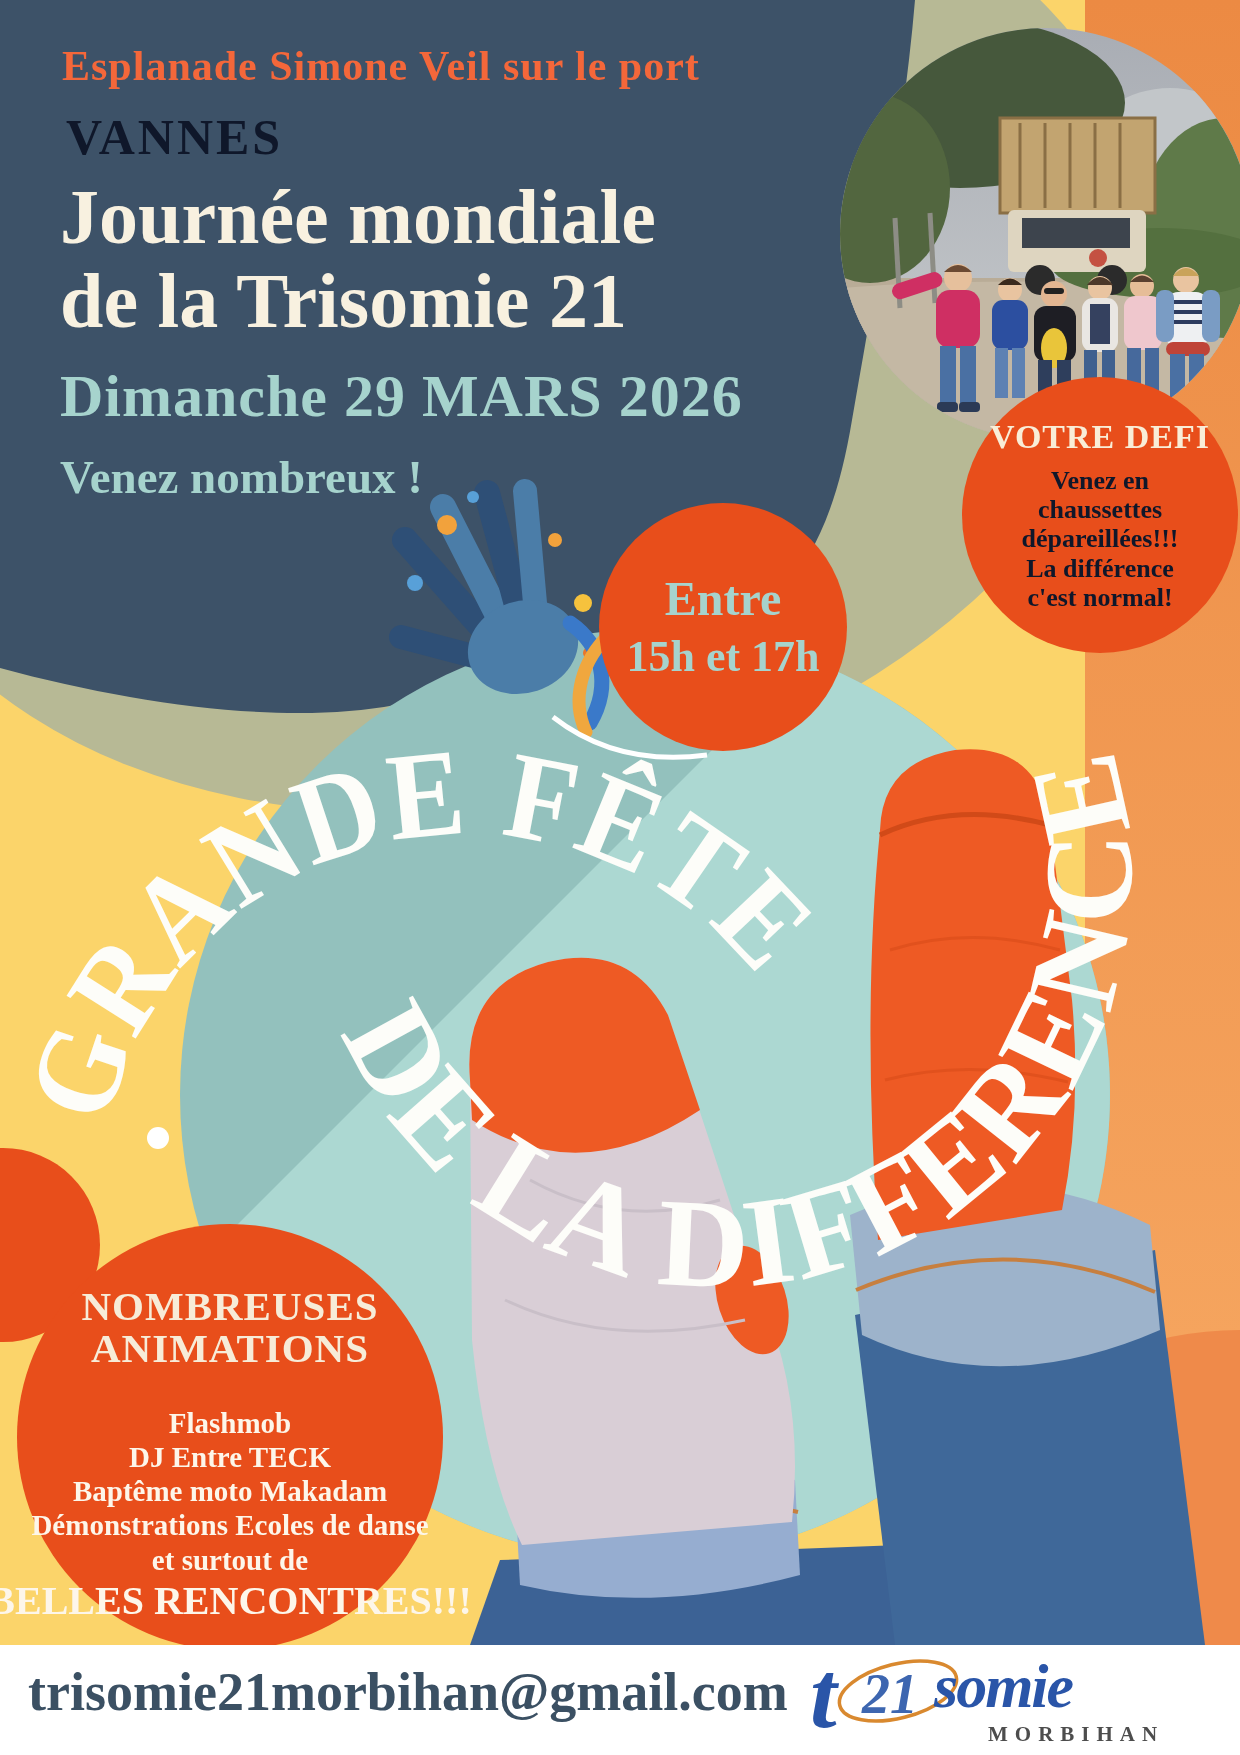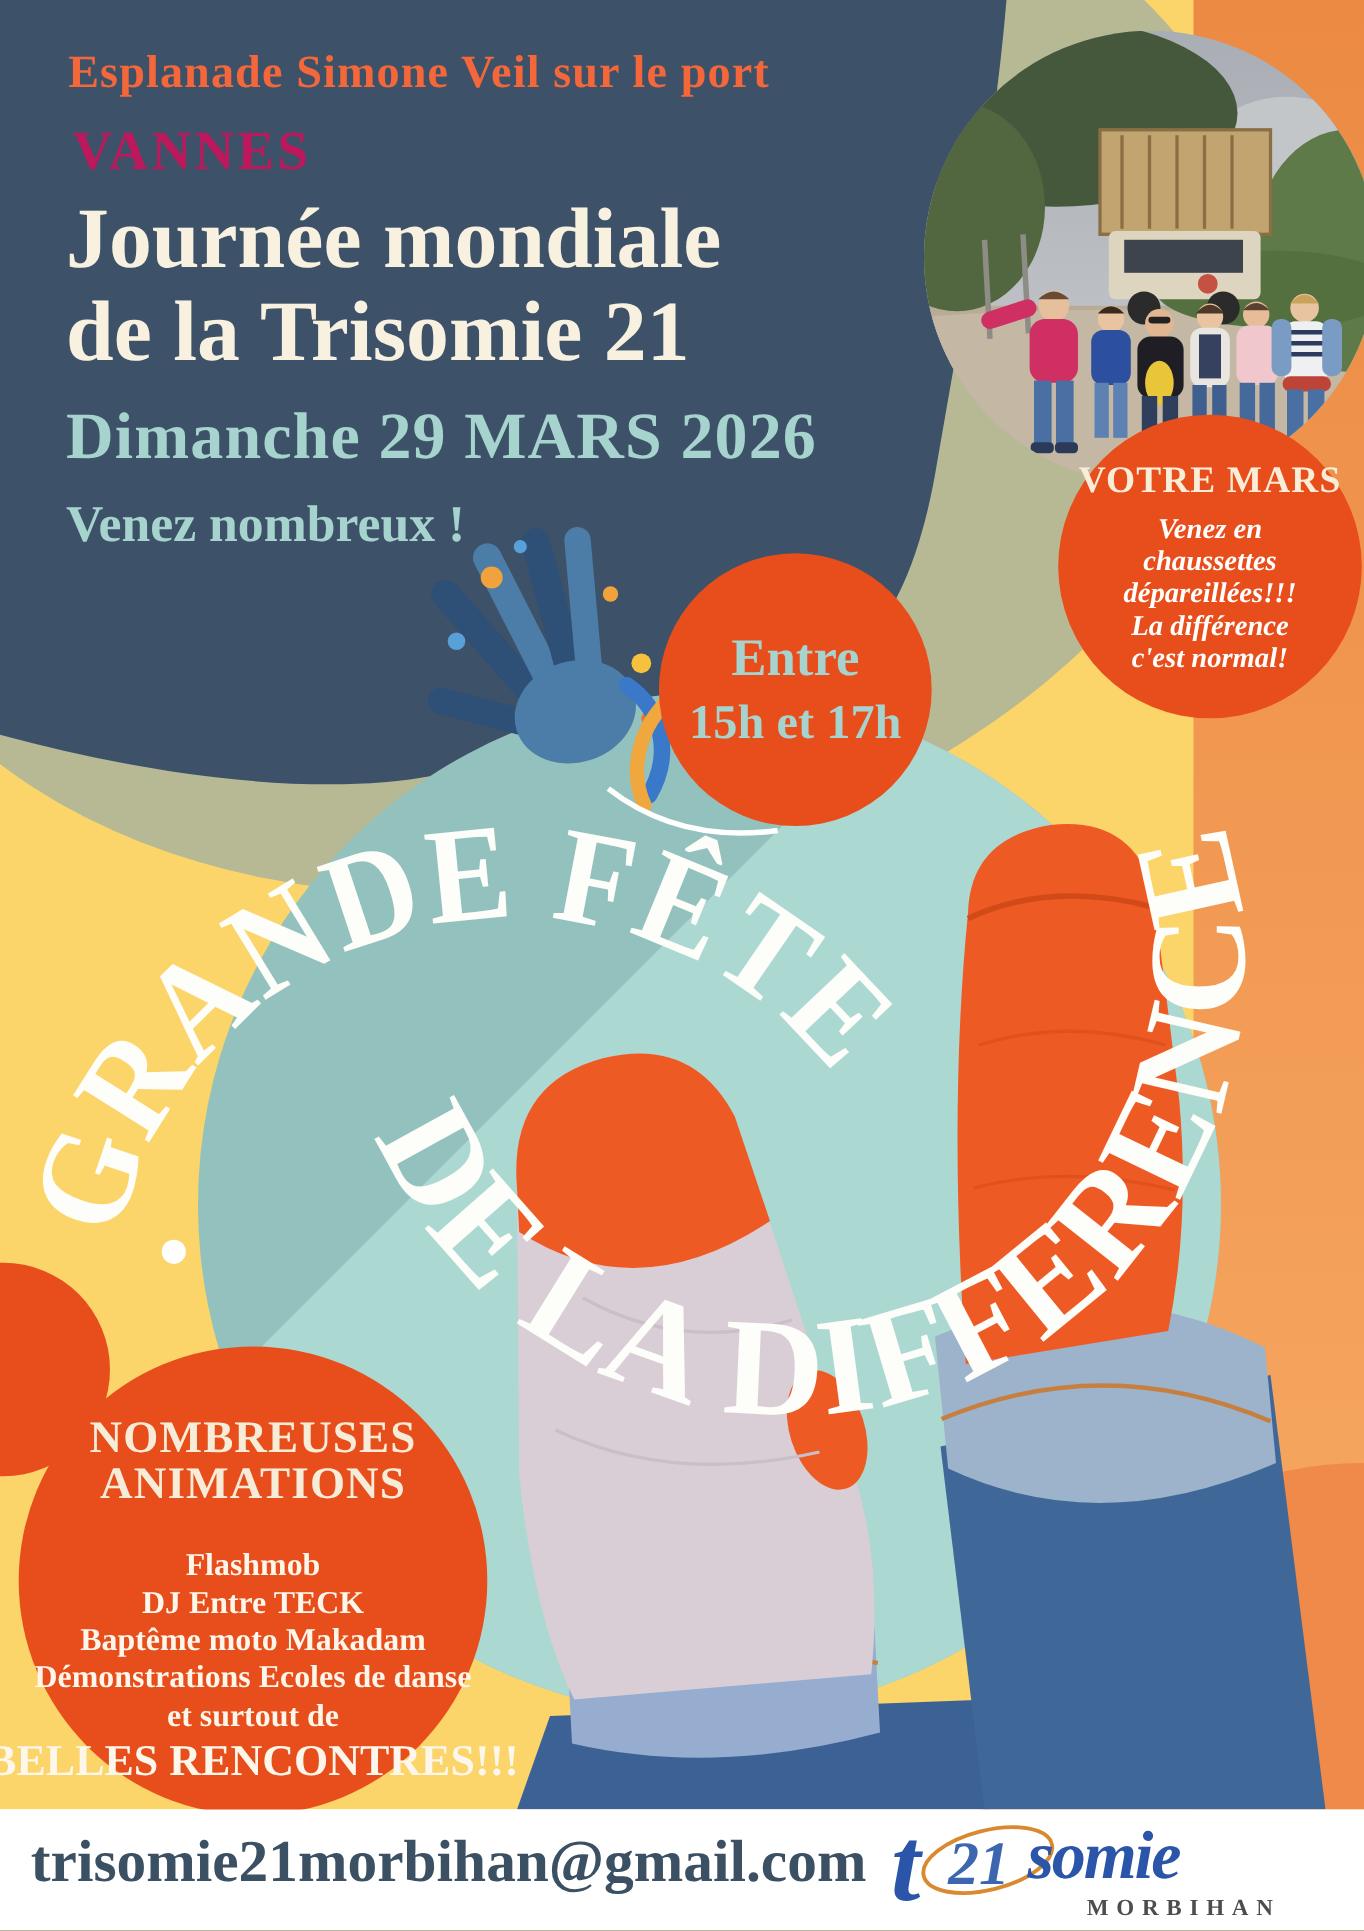--- a/index.html
+++ b/index.html
@@ -4,34 +4,34 @@
 <style>
   html,body{margin:0;padding:0;background:#888;}
   .poster{
     position:relative;width:1240px;height:1755px;overflow:hidden;background:#fff;
     font-family:"Liberation Serif","DejaVu Serif",serif;
   }
   .abs{position:absolute;}
   svg text{font-family:"Liberation Serif","DejaVu Serif",serif;font-weight:bold;}
   
   .loc-line{left:62px;top:42px;font-size:42px;font-weight:bold;color:#f4673a;letter-spacing:1px;}
-  .city-line{left:66px;top:108px;font-size:50px;font-weight:bold;color:#be185d;letter-spacing:3px;text-align:center;}
+  .city-line{left:66px;top:108px;font-size:50px;font-weight:bold;color:#0f172a;letter-spacing:3px;text-align:center;}
   .title1{left:60px;top:172px;font-size:78px;font-weight:bold;color:#f8f1e0;}
   .title2{left:60px;top:256px;font-size:78px;font-weight:bold;color:#f8f1e0;}
   .date-line{left:60px;top:362px;font-size:60px;font-weight:bold;color:#a6d3cd;letter-spacing:1px;}
   .tagline{left:60px;top:450px;font-size:47px;font-weight:bold;color:#a6d3cd;}
   
   .circle{border-radius:50%;background:#e84e1b;color:#f8eedb;text-align:center;
           display:flex;flex-direction:column;align-items:center;justify-content:center;}
   .time-circle{left:599px;top:503px;width:248px;height:248px;color:#a6d3cd;}
   .time-circle .l1{font-size:48px;font-weight:bold;line-height:1.0;margin-bottom:12px;}
   .time-circle .l2{font-size:44px;font-weight:bold;line-height:1.0;}
   .defi-circle{left:962px;top:377px;width:276px;height:276px;}
   .defi-circle .dtitle{font-size:34px;font-weight:bold;letter-spacing:1px;margin-bottom:10px;color:#f9edd7;}
-  .defi-circle .dline{font-size:26px;font-weight:bold;line-height:1.13;color:#ffffff;font-style:italic;}
+  .defi-circle .dline{font-size:26px;font-weight:bold;line-height:1.13;color:#0f172a;}
   .anim-circle{left:17px;top:1224px;width:426px;height:426px;justify-content:flex-start;padding-top:62px;box-sizing:border-box;}
   .anim-circle .atitle{font-size:41px;font-weight:bold;line-height:1.02;color:#f7ecd8;letter-spacing:1px;}
   .anim-items{margin-top:36px;}
   .anim-circle .aline{font-size:29px;font-weight:bold;line-height:1.18;color:#fdf6ea;white-space:nowrap;}
   .anim-circle .aline:last-child{font-size:40px;}
   .small-circle{left:-94px;top:1148px;width:194px;height:194px;border-radius:50%;background:#e84e1b;}
   
   .photo-circle{left:840px;top:28px;width:412px;height:412px;border-radius:50%;overflow:hidden;}
   
   .footer{left:0;top:1645px;width:1240px;height:86px;background:#ffffff;}
@@ -214,21 +214,21 @@
   <div class="abs title2">de la Trisomie 21</div>
   <div class="abs date-line">Dimanche 29 MARS 2026</div>
   <div class="abs tagline">Venez nombreux !</div>
 
   <div class="abs circle time-circle">
     <div class="l1">Entre</div>
     <div class="l2">15h et 17h</div>
   </div>
 
   <div class="abs circle defi-circle">
-    <div class="dtitle">VOTRE MARS</div>
+    <div class="dtitle">VOTRE DEFI</div>
     <div class="dline">Venez en</div>
     <div class="dline">chaussettes</div>
     <div class="dline">dépareillées!!!</div>
     <div class="dline">La différence</div>
     <div class="dline">c'est normal!</div>
   </div>
 
   <div class="abs small-circle"></div>
 
   <div class="abs circle anim-circle">

